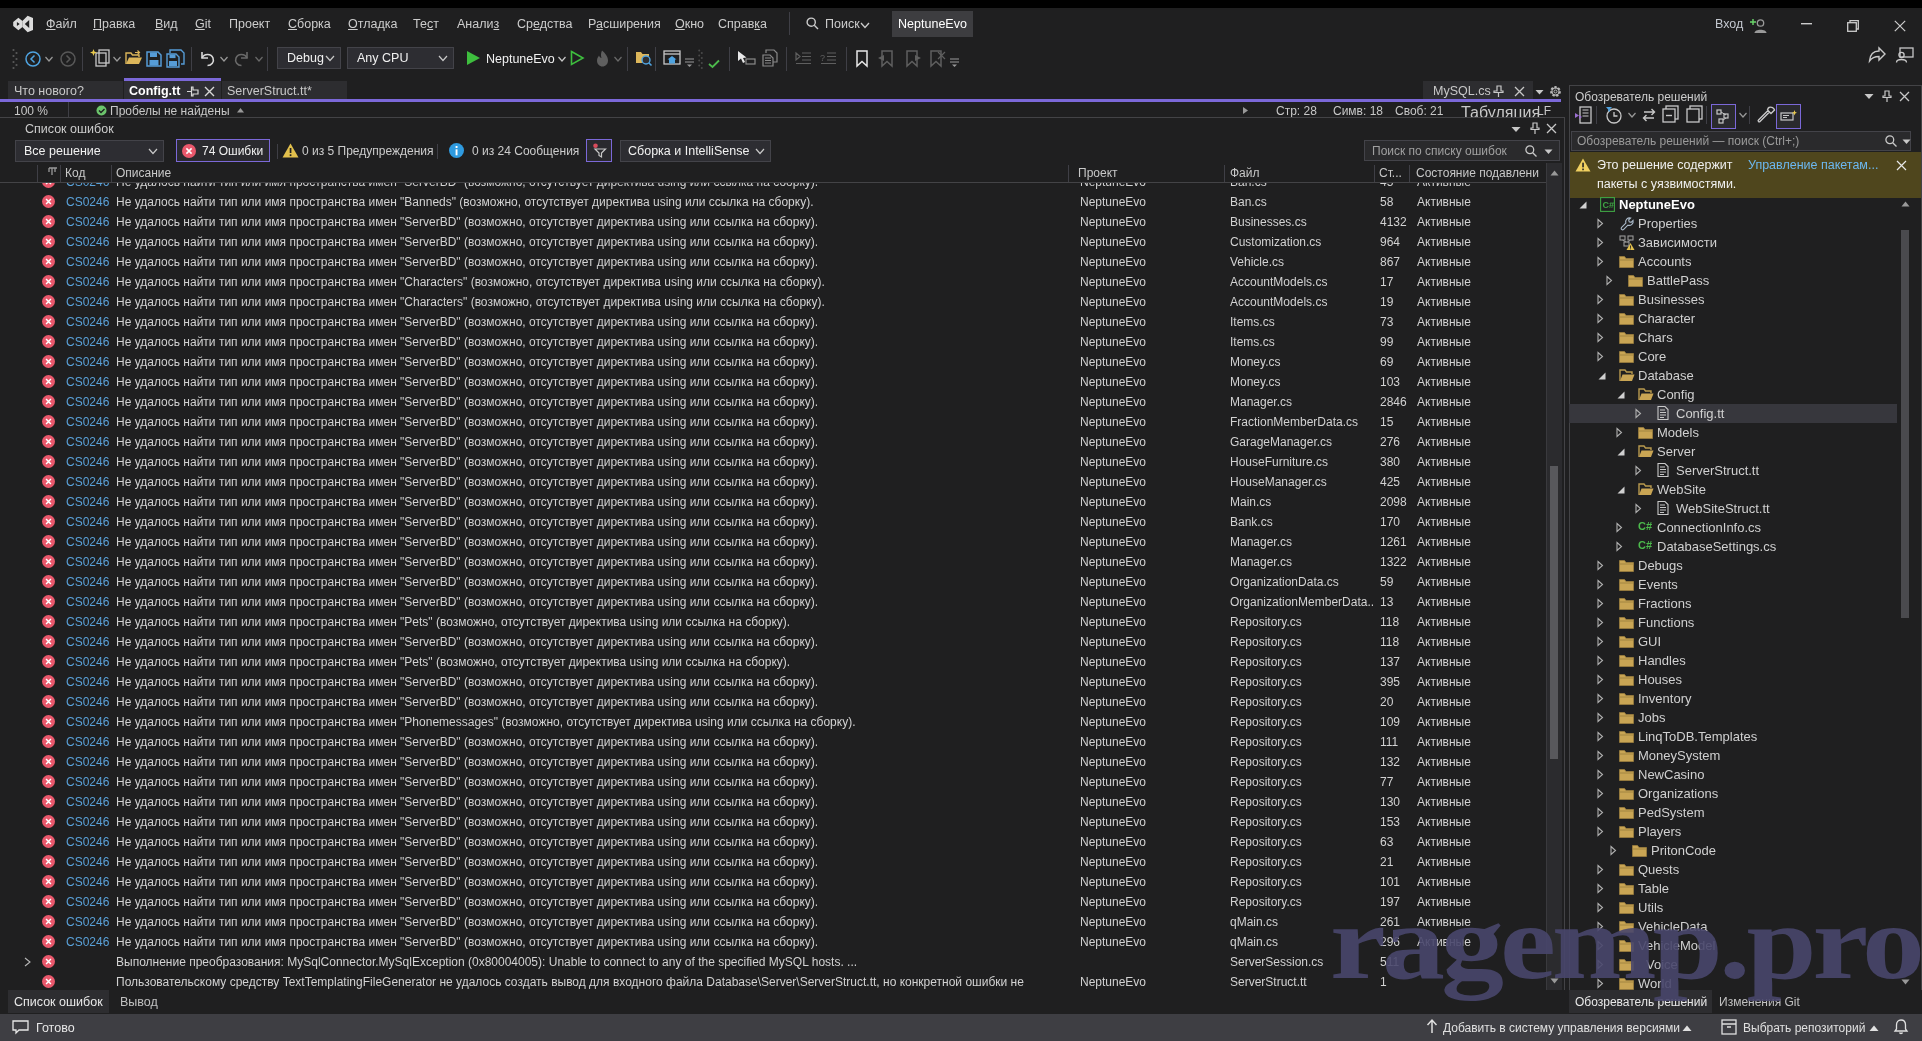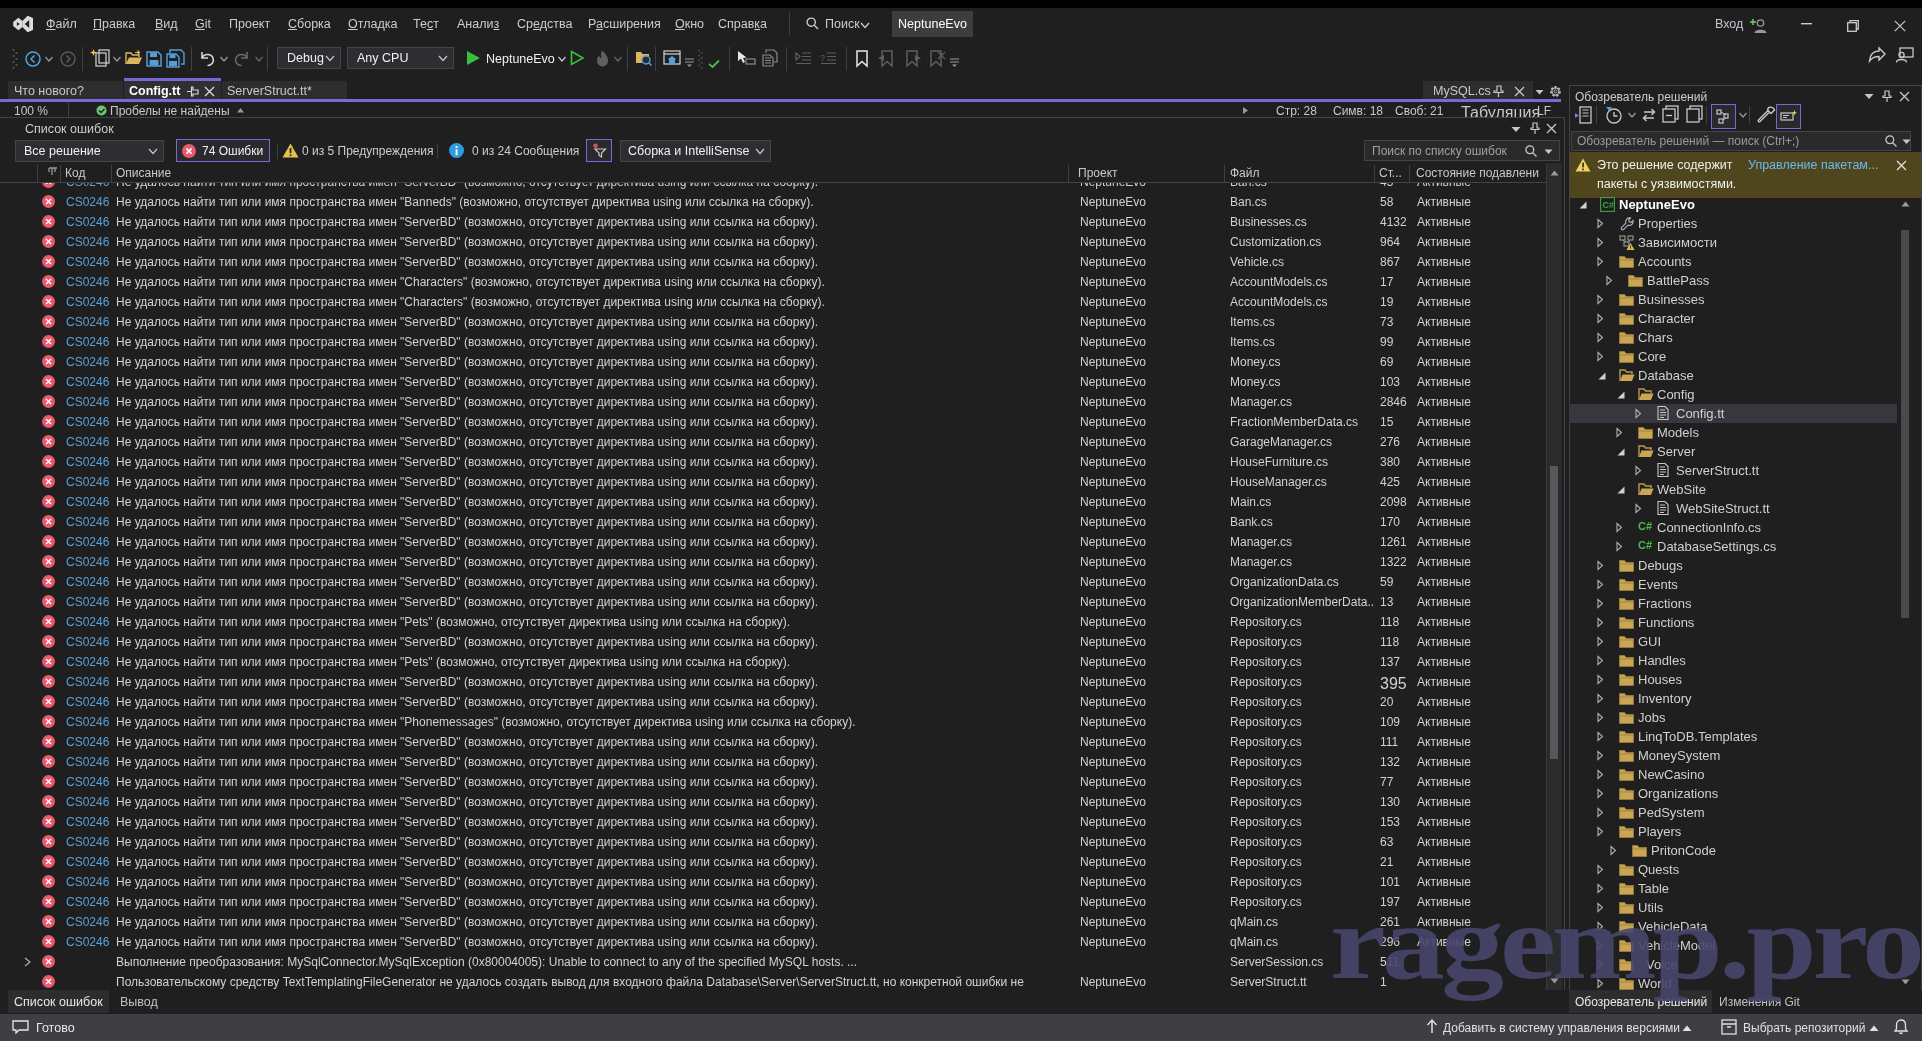--- a/index.html
+++ b/index.html
@@ -704,21 +704,21 @@
       <svg style="left:42px;top:3px" width="13" height="13" viewBox="0 0 14 14">
 <circle cx="7" cy="7" r="7" fill="#e9586c"></circle>
 <path d="M4.4 4.4 L9.6 9.6 M9.6 4.4 L4.4 9.6" stroke="#fff" stroke-width="1.6"></path>
       </svg>
       <div style="left:66px;top:3px;color:#5aa1d8;font-size:12px;font-weight:400;white-space:nowrap;">CS0246</div>
       <div style="left:116px;top:3px;color:#d2d2d2;font-size:12px;font-weight:400;white-space:nowrap;">Не удалось найти тип или имя пространства имен "ServerBD" (возможно, отсутствует директива using или ссылка на сборку).</div>
       <div style="left:1080px;top:3px;color:#d2d2d2;font-size:12px;font-weight:400;white-space:nowrap;">NeptuneEvo</div>
       <div style="left:1230px;top:3px;width:143px;height:16px;overflow:hidden;">
         <div style="left:0px;top:0px;color:#d2d2d2;font-size:12px;font-weight:400;white-space:nowrap;">Repository.cs</div>
       </div>
-      <div style="left:1380px;top:3px;color:#d2d2d2;font-size:16px;font-weight:400;white-space:nowrap;">395</div>
+      <div style="left:1380px;top:3px;color:#d2d2d2;font-size:12px;font-weight:400;white-space:nowrap;">395</div>
       <div style="left:1417px;top:3px;color:#d2d2d2;font-size:12px;font-weight:400;white-space:nowrap;">Активные</div>
     </div>
     <div style="left:0px;top:575px;width:1546px;height:20px;">
       <svg style="left:42px;top:3px" width="13" height="13" viewBox="0 0 14 14">
 <circle cx="7" cy="7" r="7" fill="#e9586c"></circle>
 <path d="M4.4 4.4 L9.6 9.6 M9.6 4.4 L4.4 9.6" stroke="#fff" stroke-width="1.6"></path>
       </svg>
       <div style="left:66px;top:3px;color:#5aa1d8;font-size:12px;font-weight:400;white-space:nowrap;">CS0246</div>
       <div style="left:116px;top:3px;color:#d2d2d2;font-size:12px;font-weight:400;white-space:nowrap;">Не удалось найти тип или имя пространства имен "ServerBD" (возможно, отсутствует директива using или ссылка на сборку).</div>
       <div style="left:1080px;top:3px;color:#d2d2d2;font-size:12px;font-weight:400;white-space:nowrap;">NeptuneEvo</div>

